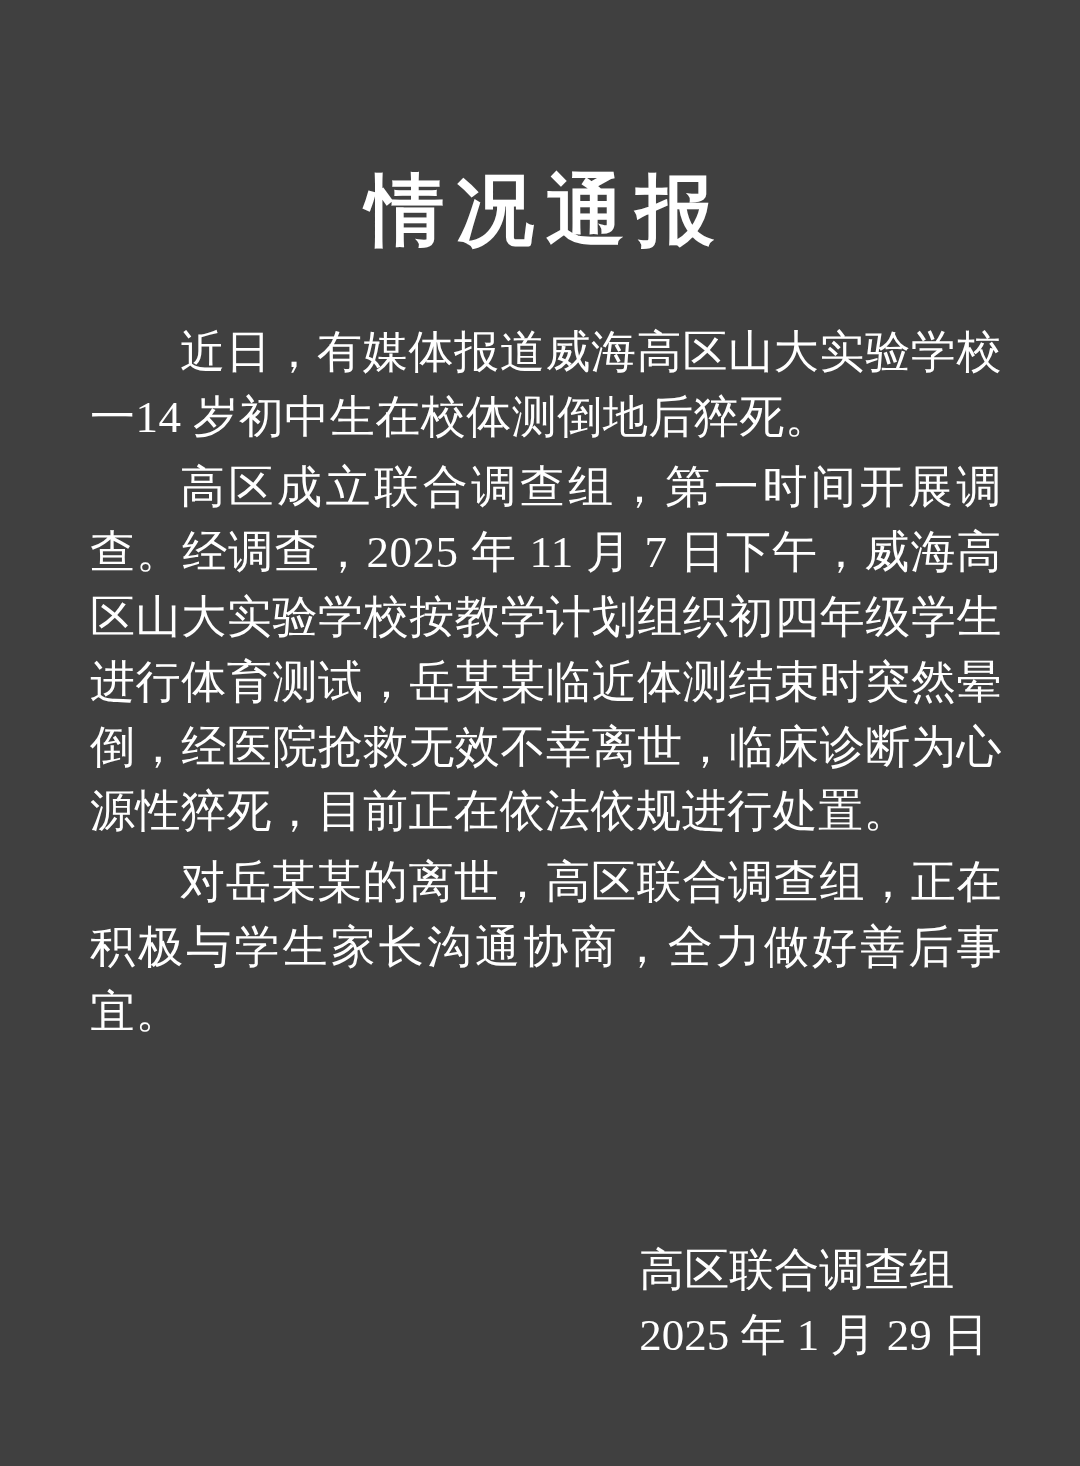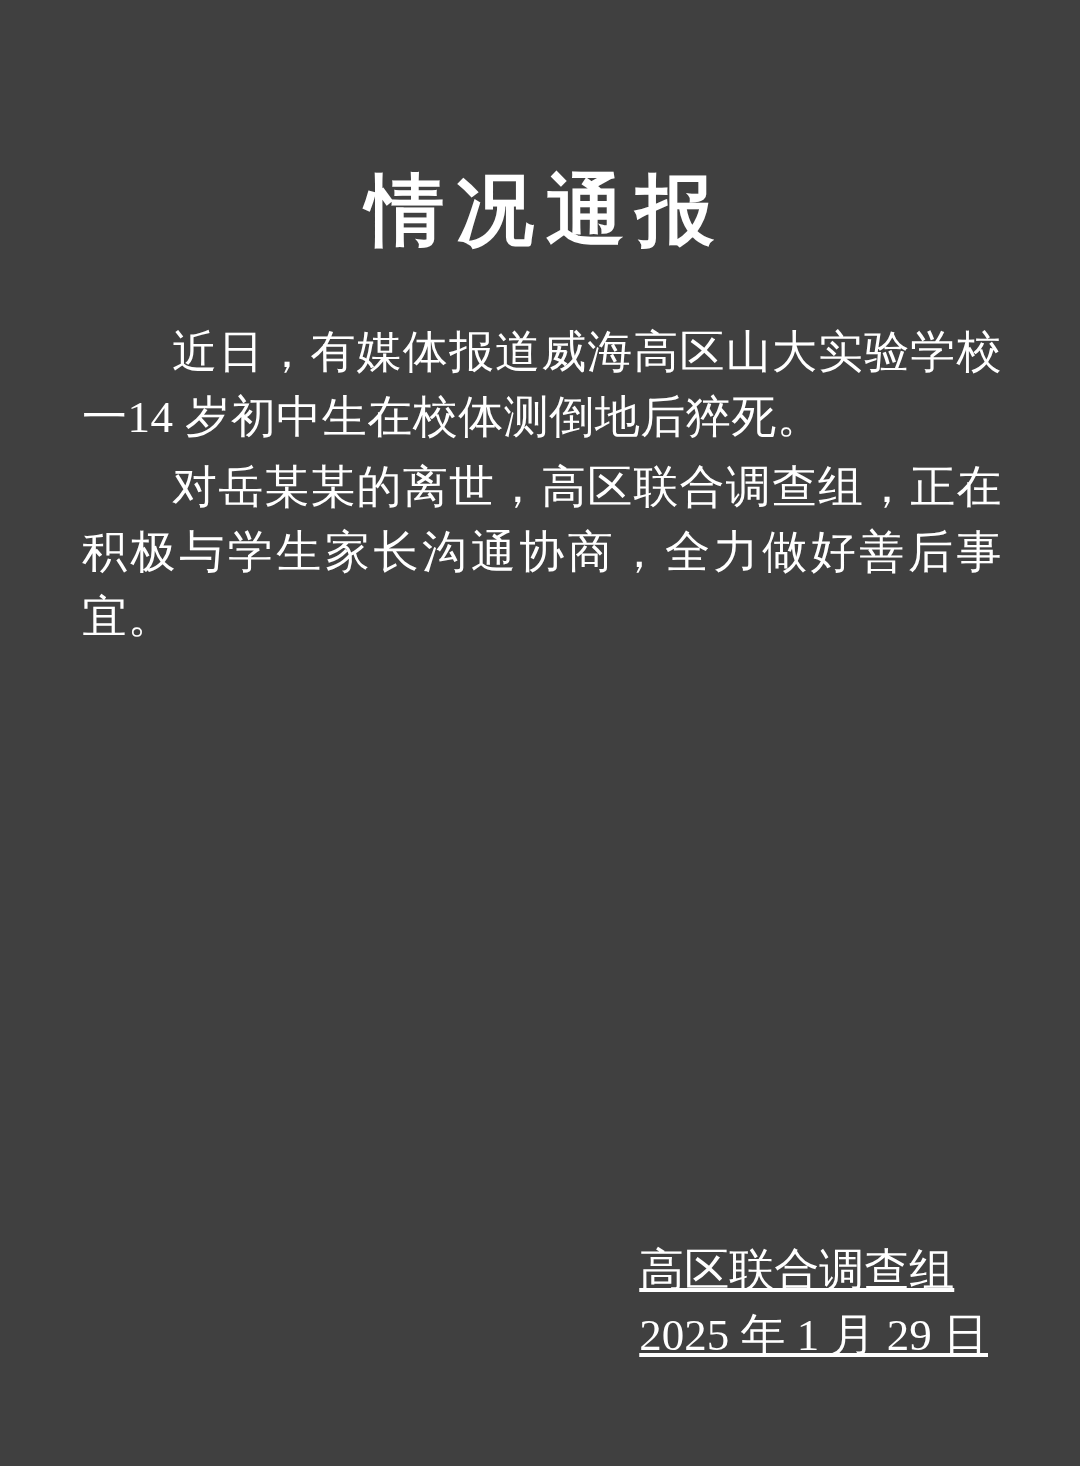--- a/index.html
+++ b/index.html
@@ -35,49 +35,49 @@
     font-family: "Liberation Serif", "DejaVu Serif", serif;
   }
   .body-block {
     margin-top: 66px;
     padding: 0 78px 0 78px;
   }
   .para {
     font-size: 45px;
     line-height: 1.44;
     text-indent: 90px;
-    margin: 0 0 6px 4px;
+    margin: 0 0 6px 12px;
     text-align: justify;
     text-justify: inter-ideograph;
     letter-spacing: 0.5px;
     font-family: "Liberation Serif", "DejaVu Serif", serif;
   }
   .signature {
     position: absolute;
     right: 92px;
     bottom: 98px;
     text-align: left;
     font-size: 45px;
     line-height: 1.45;
-    text-decoration: underline;
   }
   .sig-line {
     display: block;
     white-space: nowrap;
   }
 </style>
 </head>
 <body>
 
 <div class="page">
 
   <h1 class="title">情况通报</h1>
 
   <div class="body-block">
     <p class="para">近日，有媒体报道威海高区山大实验学校一14 岁初中生在校体测倒地后猝死。</p>
+    <p class="para">高区成立联合调查组，第一时间开展调查。经调查，2025 年 11 月 7 日下午，威海高区山大实验学校按教学计划组织初四年级学生进行体育测试，岳某某临近体测结束时突然晕倒，经医院抢救无效不幸离世，临床诊断为心源性猝死，目前正在依法依规进行处置。</p>
     <p class="para">对岳某某的离世，高区联合调查组，正在积极与学生家长沟通协商，全力做好善后事宜。</p>
   </div>
 
   <div class="signature">
     <span class="sig-line">高区联合调查组</span>
     <span class="sig-line">2025 年 1 月 29 日</span>
   </div>
 
 </div>
 

